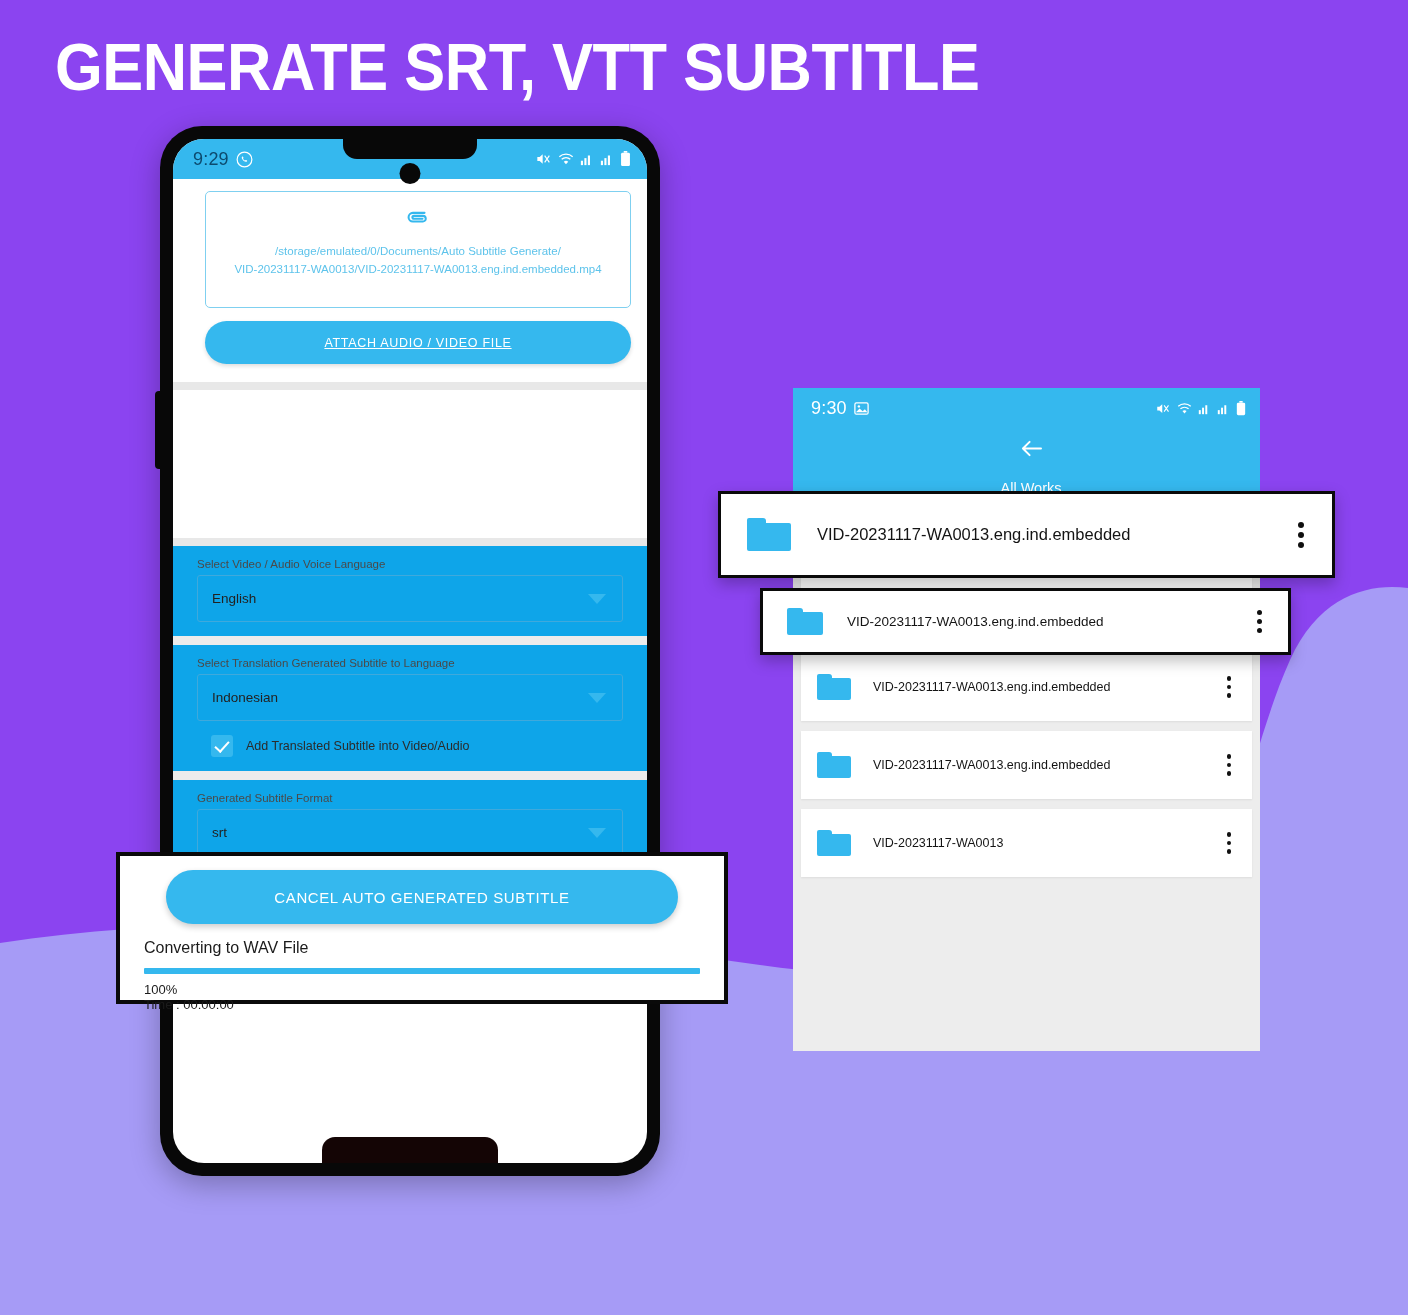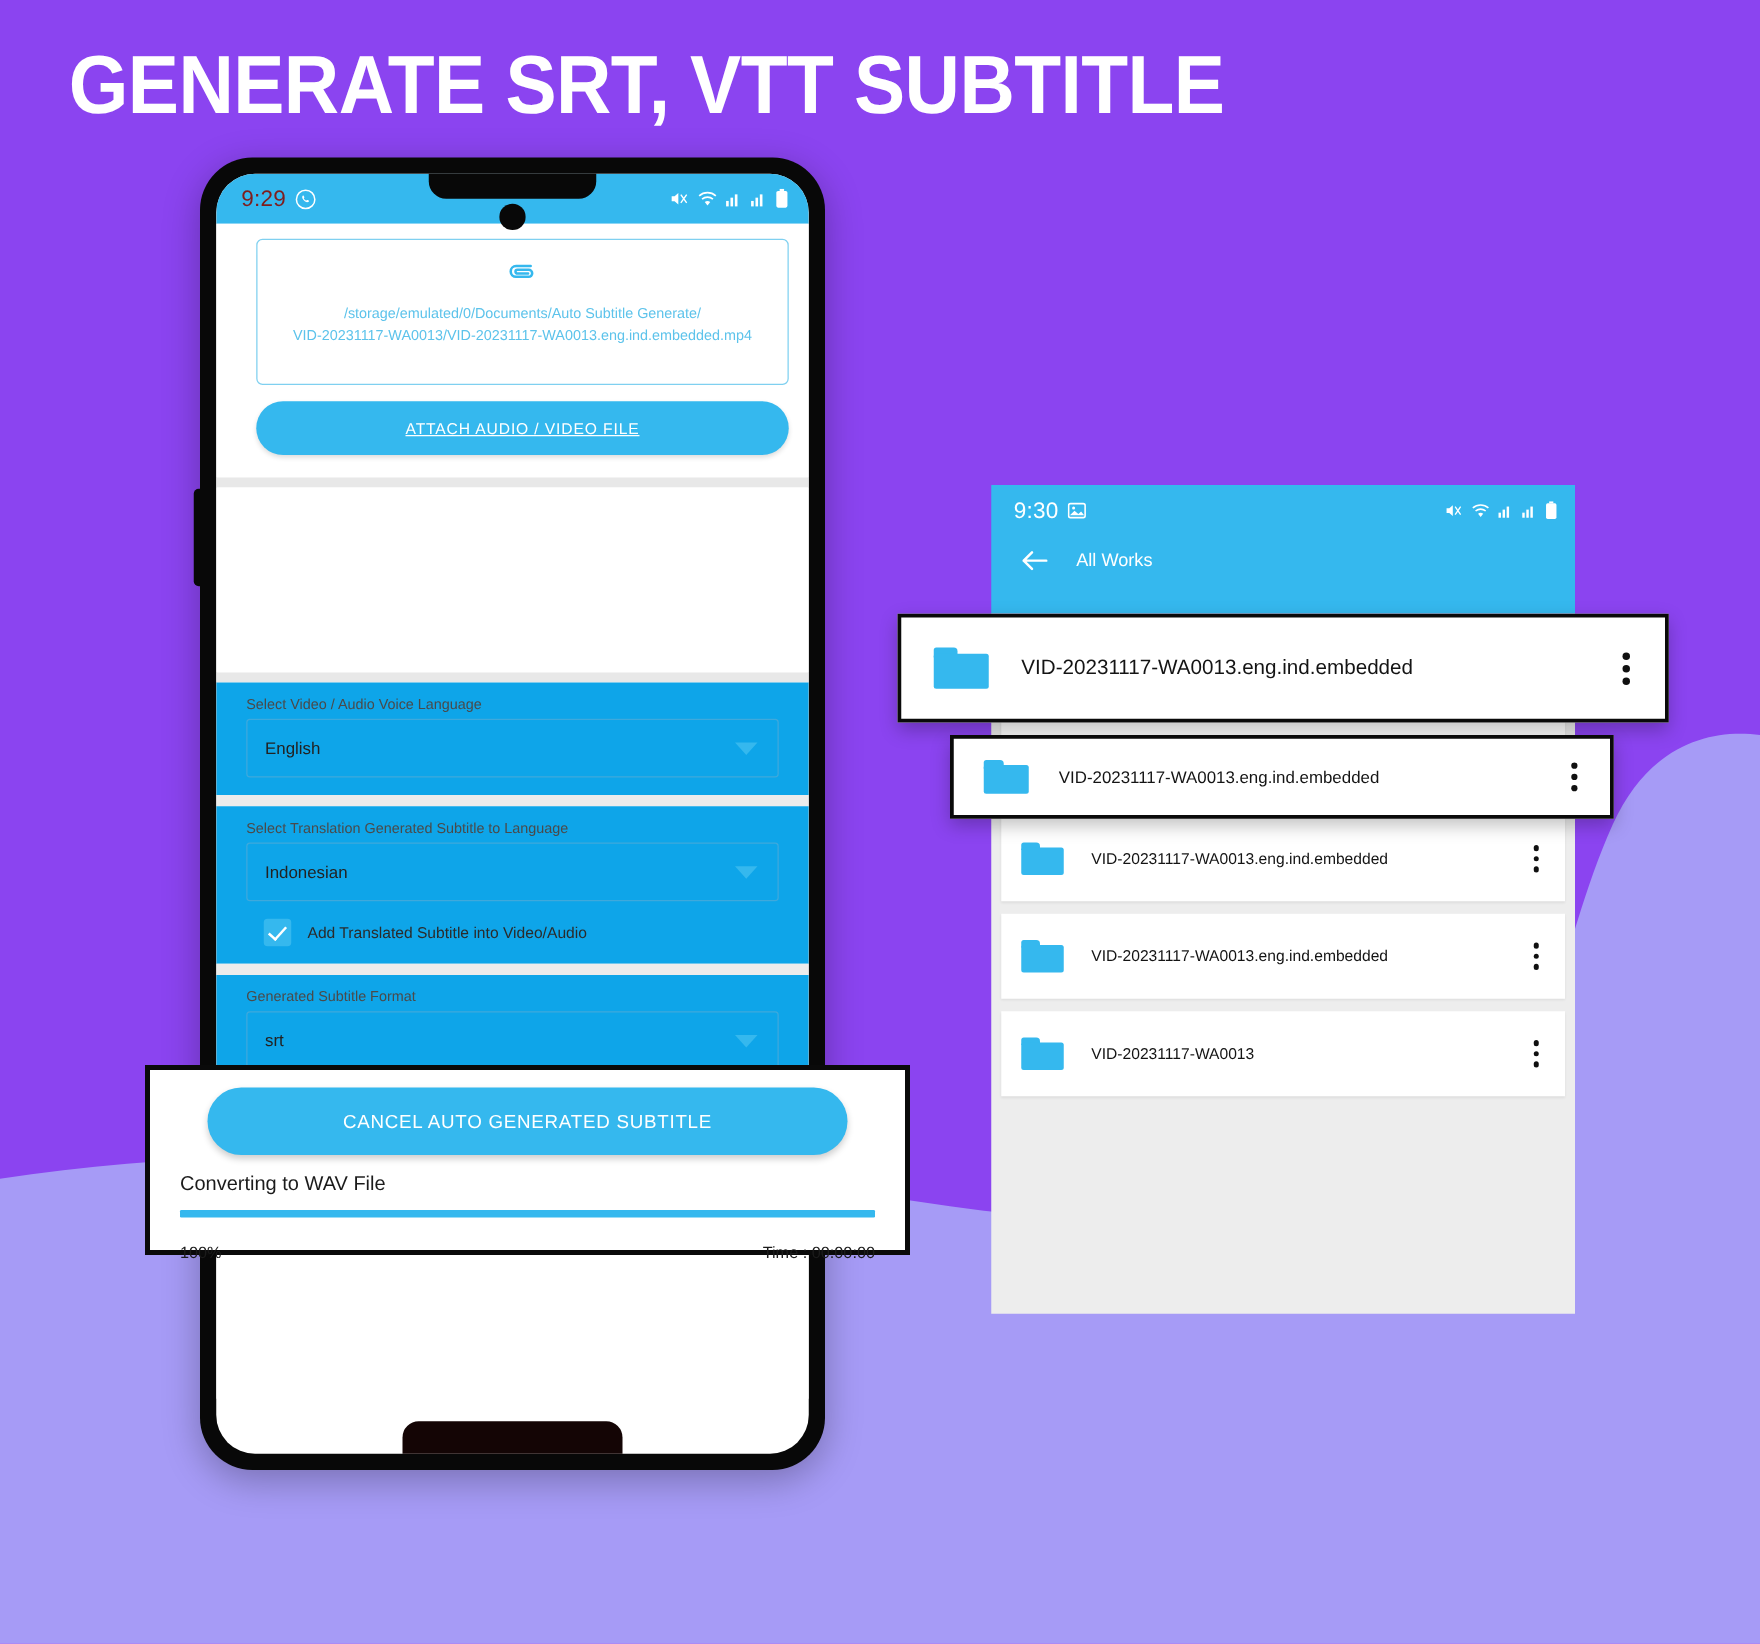--- a/index.html
+++ b/index.html
@@ -83,21 +83,21 @@
   }
 
   
   .statusbar {
     height: 40px;
     background: #35B8EE;
     display: flex;
     align-items: center;
     justify-content: space-between;
     padding: 0 16px 0 20px;
-    color: #7f1d1d;
+    color: #0c4a6e;
     gap: 28px;
   }
   .sb-left { display:flex; align-items:center; gap:7px; }
   .sb-time { font-size: 18px; letter-spacing:.2px; }
   .sb-right { display:flex; align-items:center; gap:6px; }
   .attach-card {
     background: #fff;
     padding: 12px 16px 18px 32px;
   }
   .attach-box {
@@ -216,25 +216,26 @@
     font-size: 16px;
     color: #1b1b1b;
   }
   .bar-track {
     margin-top: 11px;
     height: 6px;
     background: #35B8EE;
     border-radius: 1px;
   }
   .bar-foot {
-    margin-top: 20px;
+    margin-top: 8px;
     display: flex;
     justify-content: space-between;
     font-size: 13px;
     color: #1b1b1b;
+    flex-direction: column;
   }
 
   
   .works {
     position: absolute;
     left: 793px; top: 388px;
     width: 467px;
     z-index: 10;
   }
   .works-header {
@@ -243,20 +244,21 @@
     color: #fff;
     padding: 10px 14px 0 18px;
   }
   .wh-top {
     display:flex; align-items:center; justify-content:space-between;
   }
   .wh-title-row {
     display:flex; align-items:center; gap: 22px;
     margin-top: 20px;
     padding-left: 5px;
+    flex-direction: column;
   }
   .wh-title { font-size: 14.5px; }
   .works-body {
     background: #ededed;
     padding: 6px 8px 14px 8px;
     min-height: 560px;
   }
   .file-row {
     background: #fff;
     height: 68px;

